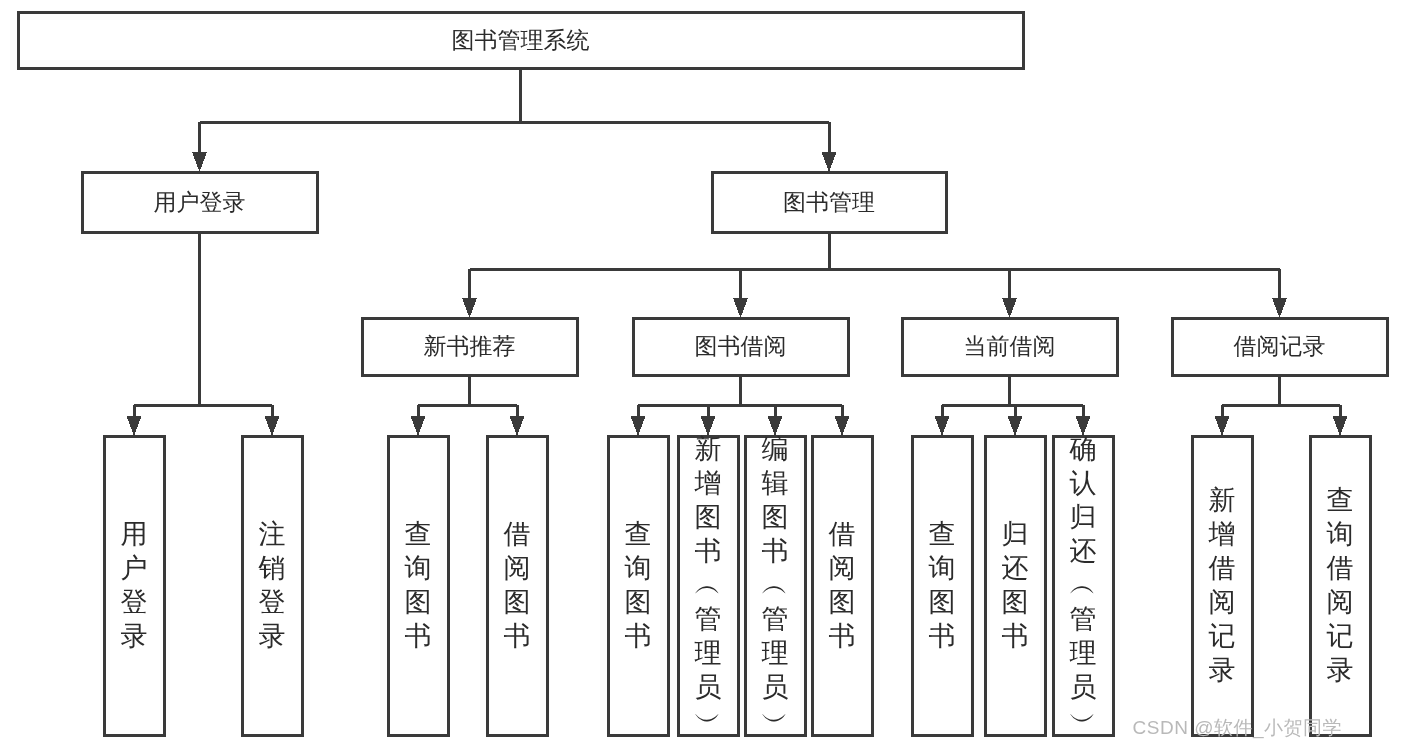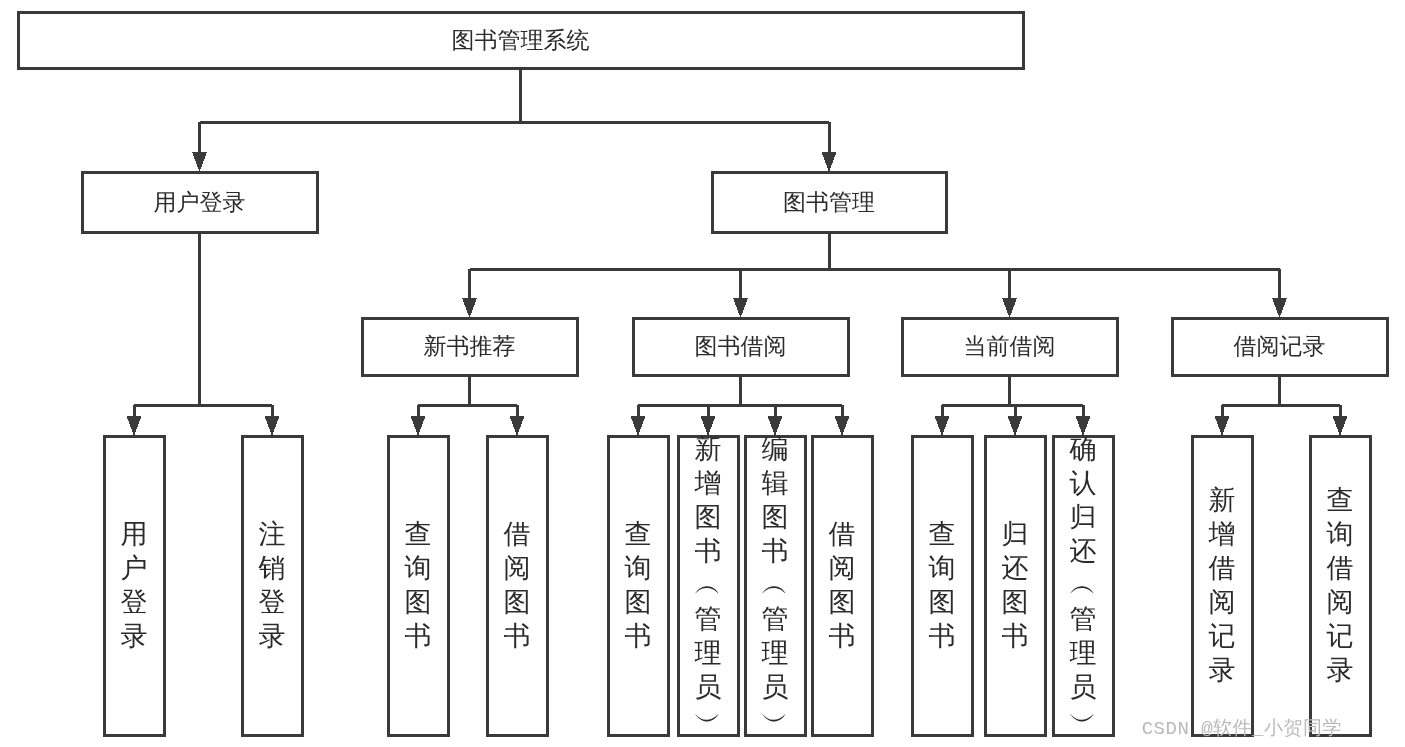--- a/index.html
+++ b/index.html
@@ -55,21 +55,21 @@
     font-family: "DejaVu Sans", "Liberation Sans", sans-serif;
     font-size: 27px;
     text-anchor: middle;
     shape-rendering: geometricPrecision;
   }
   .watermark-text {
     position: absolute;
     right: 14px;
     bottom: 6px;
     color: #b9b9b9;
-    font-family: Liberation Mono, monospace;
+    font-family: Liberation Sans, sans-serif;
     font-size: 19px;
     letter-spacing: 0.5px;
     white-space: nowrap;
     user-select: none;
     pointer-events: none;
   }
 </style>
 </head>
 <body>
 

